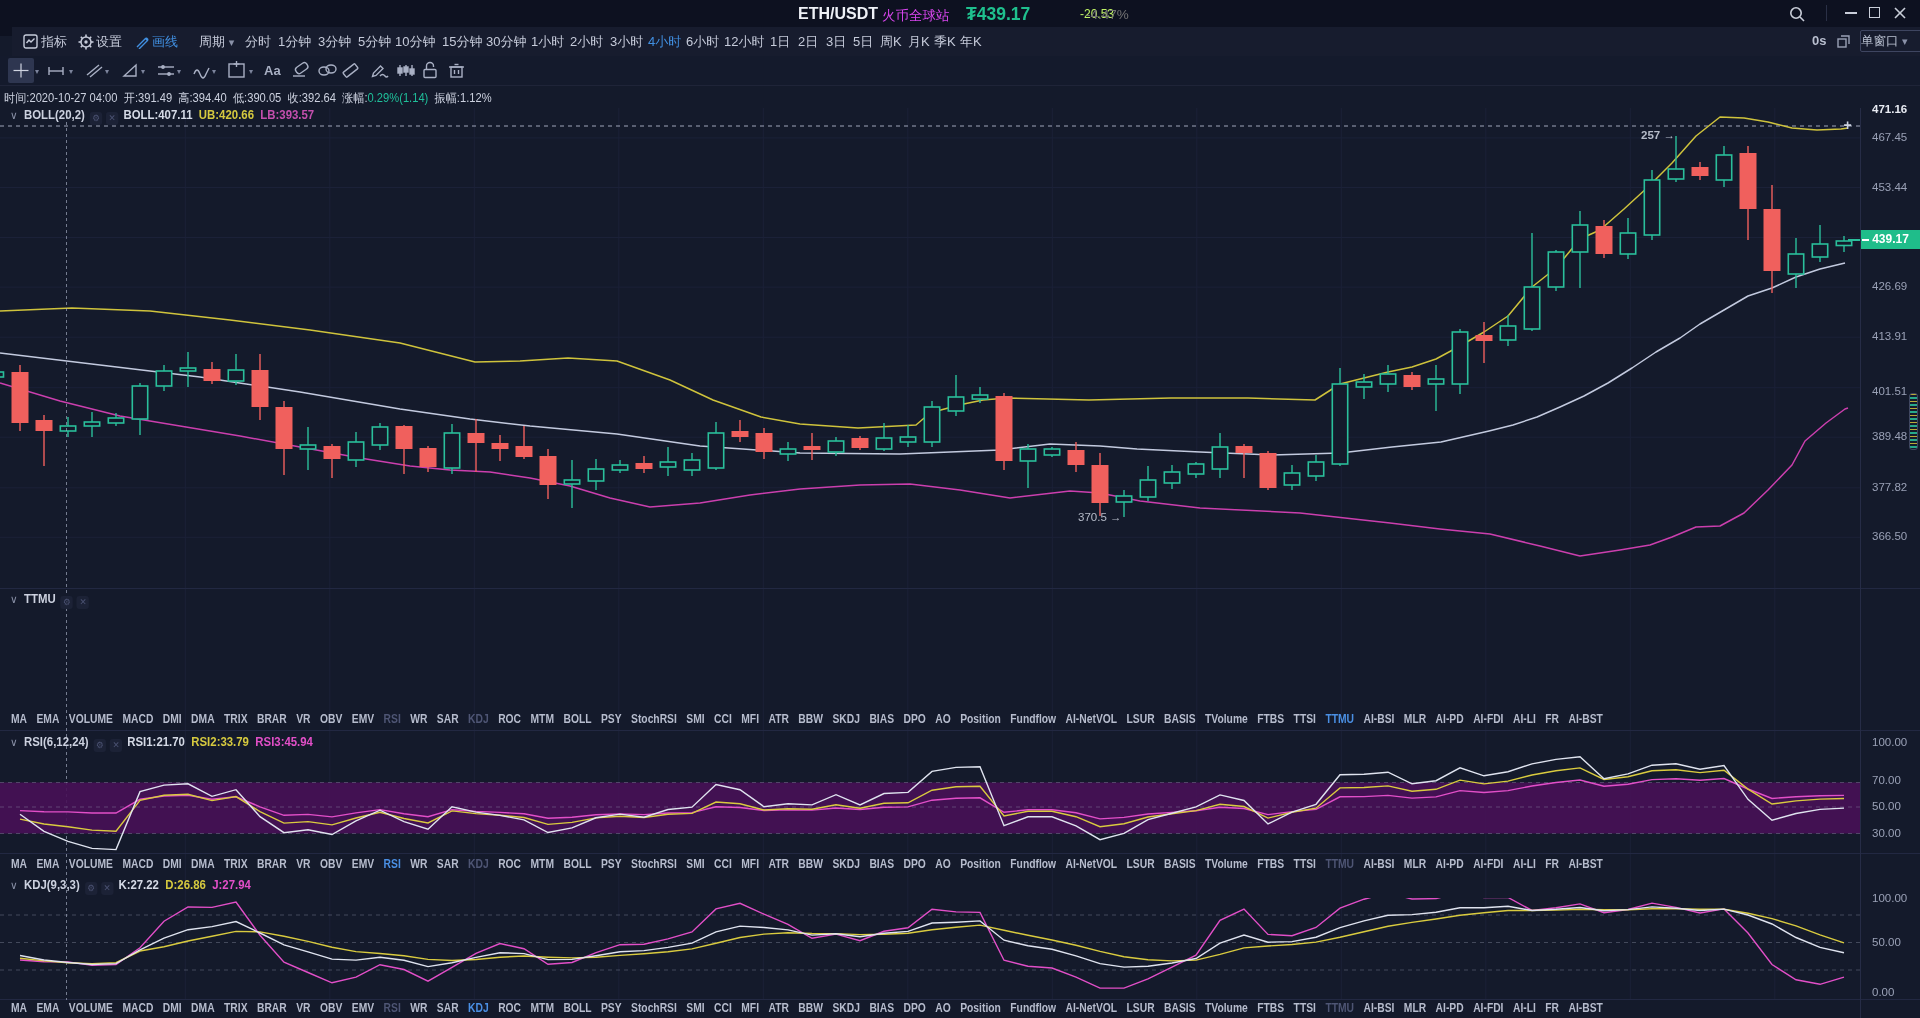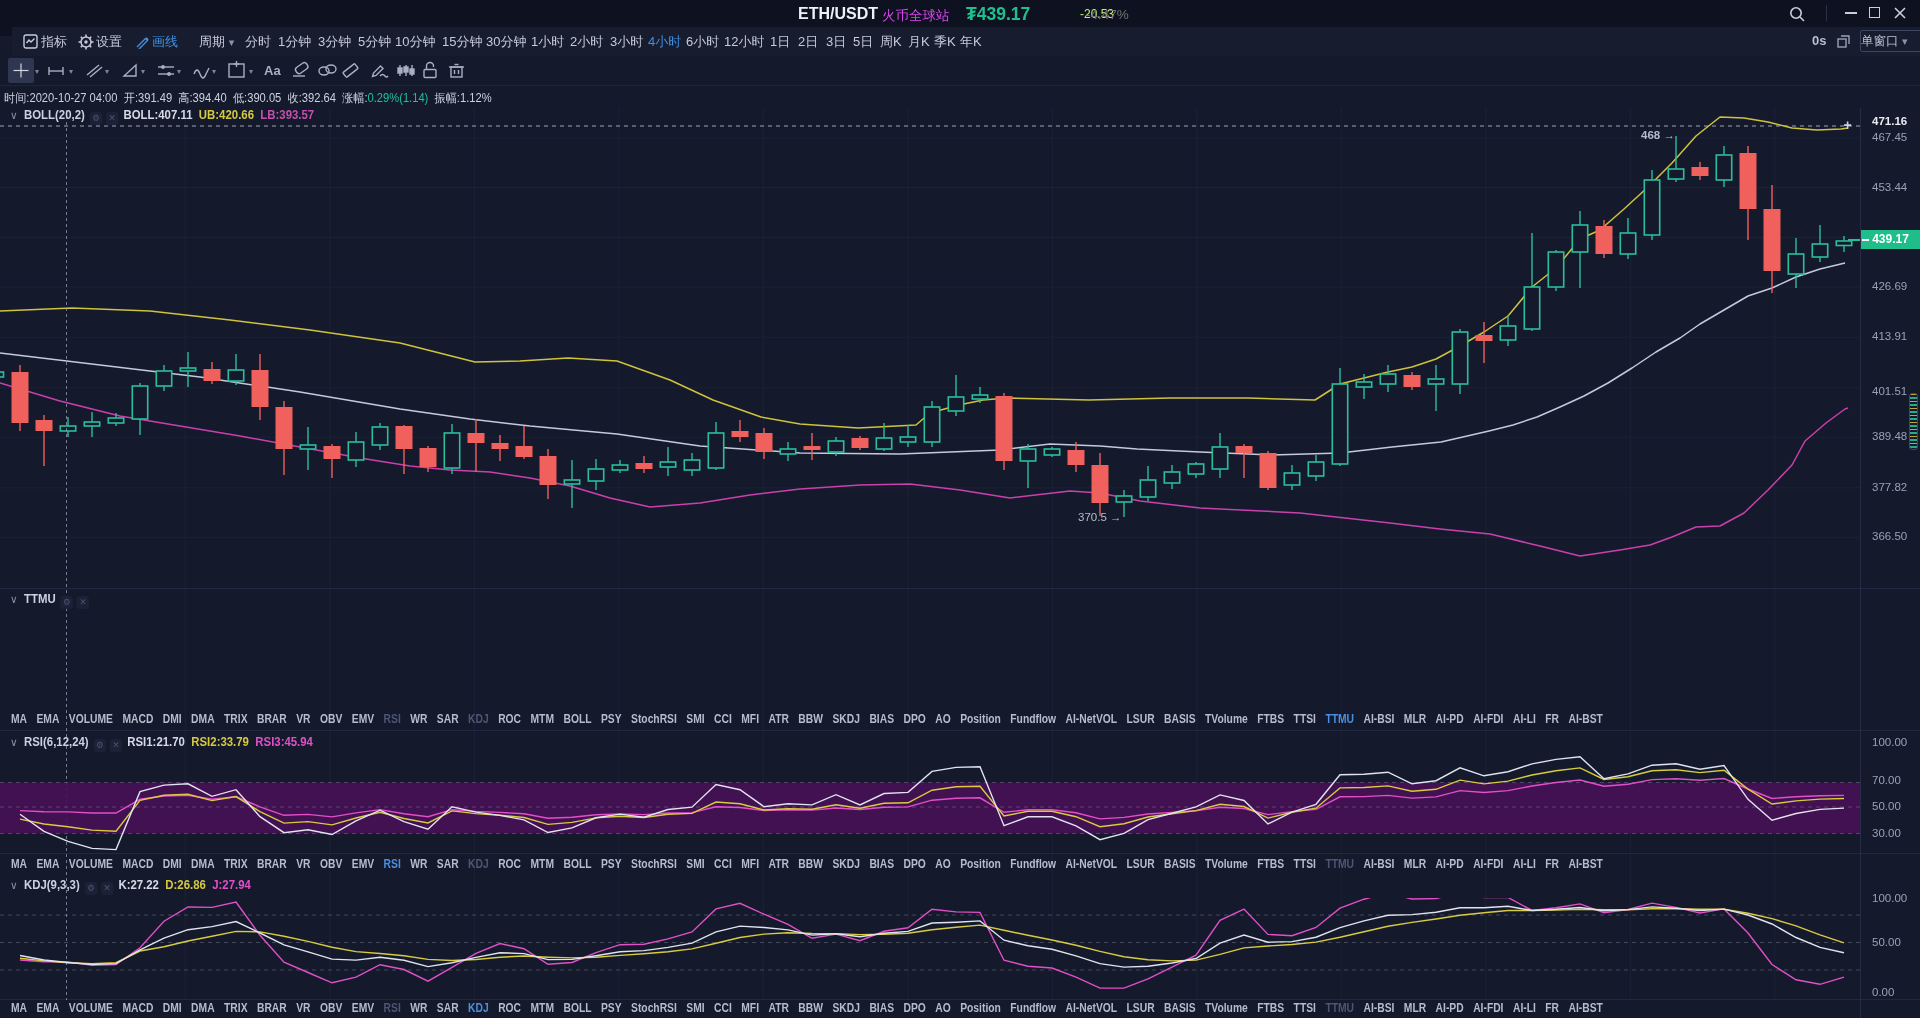--- a/index.html
+++ b/index.html
@@ -533,29 +533,29 @@
     <span class="tb">TTSI</span>
     <span class="tb off">TTMU</span>
     <span class="tb">AI-BSI</span>
     <span class="tb">MLR</span>
     <span class="tb">AI-PD</span>
     <span class="tb">AI-FDI</span>
     <span class="tb">AI-LI</span>
     <span class="tb">FR</span>
     <span class="tb">AI-BST</span>
   </div>
-<div class="abs" style="left:1641px;top:129px;font-size:11.5px;font-weight:700;color:#b6bcc9">468 →</div>
+<div class="abs" style="left:1641px;top:129px;font-size:11.5px;font-weight:700;color:#b6bcc9">257 →</div>
 <div class="abs" style="left:1078px;top:511px;font-size:11.5px;font-weight:400;color:#b6bcc9">370.5 →</div>
 <div class="abs" style="left:1840px;top:118px;width:15px;height:15px;color:#ccd2e0;font-size:14px;font-weight:700;text-align:center;line-height:14px">+</div>
 <div class="abs" style="left:1861px;top:230px;width:59px;height:19px;background:#1fbd8a;color:#fff;font-size:12px;font-weight:700;text-align:center;line-height:19px">439.17</div>
 <div class="abs" style="left:1848px;top:239px;width:12px;height:2px;background:#2abf9b"></div>
 <div class="abs" style="left:1862px;top:239px;width:7px;height:2px;background:#fff;z-index:3"></div>
 <div class="abs" style="left:1909px;top:393px;width:9px;height:57px;border:1px solid #3f4660;border-radius:3px;background:repeating-linear-gradient(to bottom,#b7ab38 0 1.5px,#151b2c 1.5px 3.5px,#27a98a 3.5px 5px,#151b2c 5px 7px)"></div>
 
-<div class="axl" style="top:115px"><b style="color:#e8ebf3">471.16</b></div>
+<div class="axl" style="top:103px"><b style="color:#e8ebf3">471.16</b></div>
 <div class="axl" style="top:130.9px">467.45</div>
 <div class="axl" style="top:180.5px">453.44</div>
 <div class="axl" style="top:280.1px">426.69</div>
 <div class="axl" style="top:330.2px">413.91</div>
 <div class="axl" style="top:385px">401.51</div>
 <div class="axl" style="top:430.2px">389.48</div>
 <div class="axl" style="top:480.8px">377.82</div>
 <div class="axl" style="top:530.3px">366.50</div>
 <div class="axl" style="top:736px">100.00</div>
 <div class="axl" style="top:773.5px">70.00</div>

